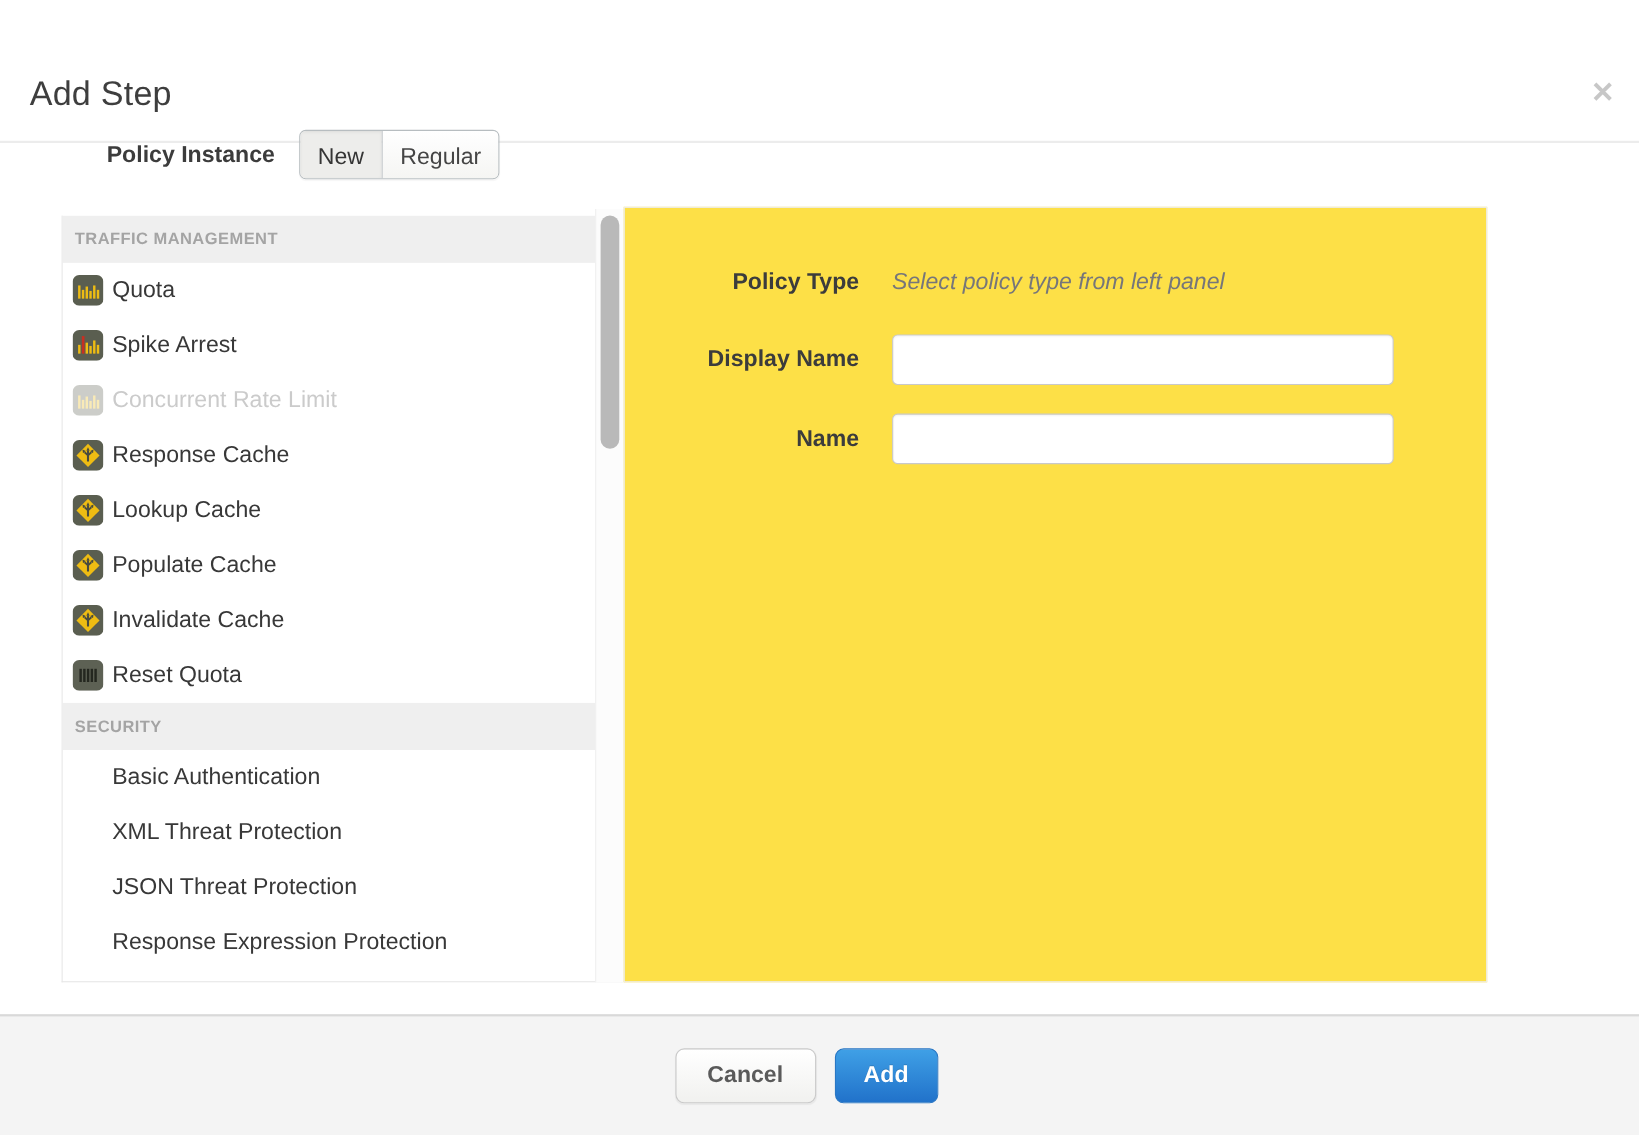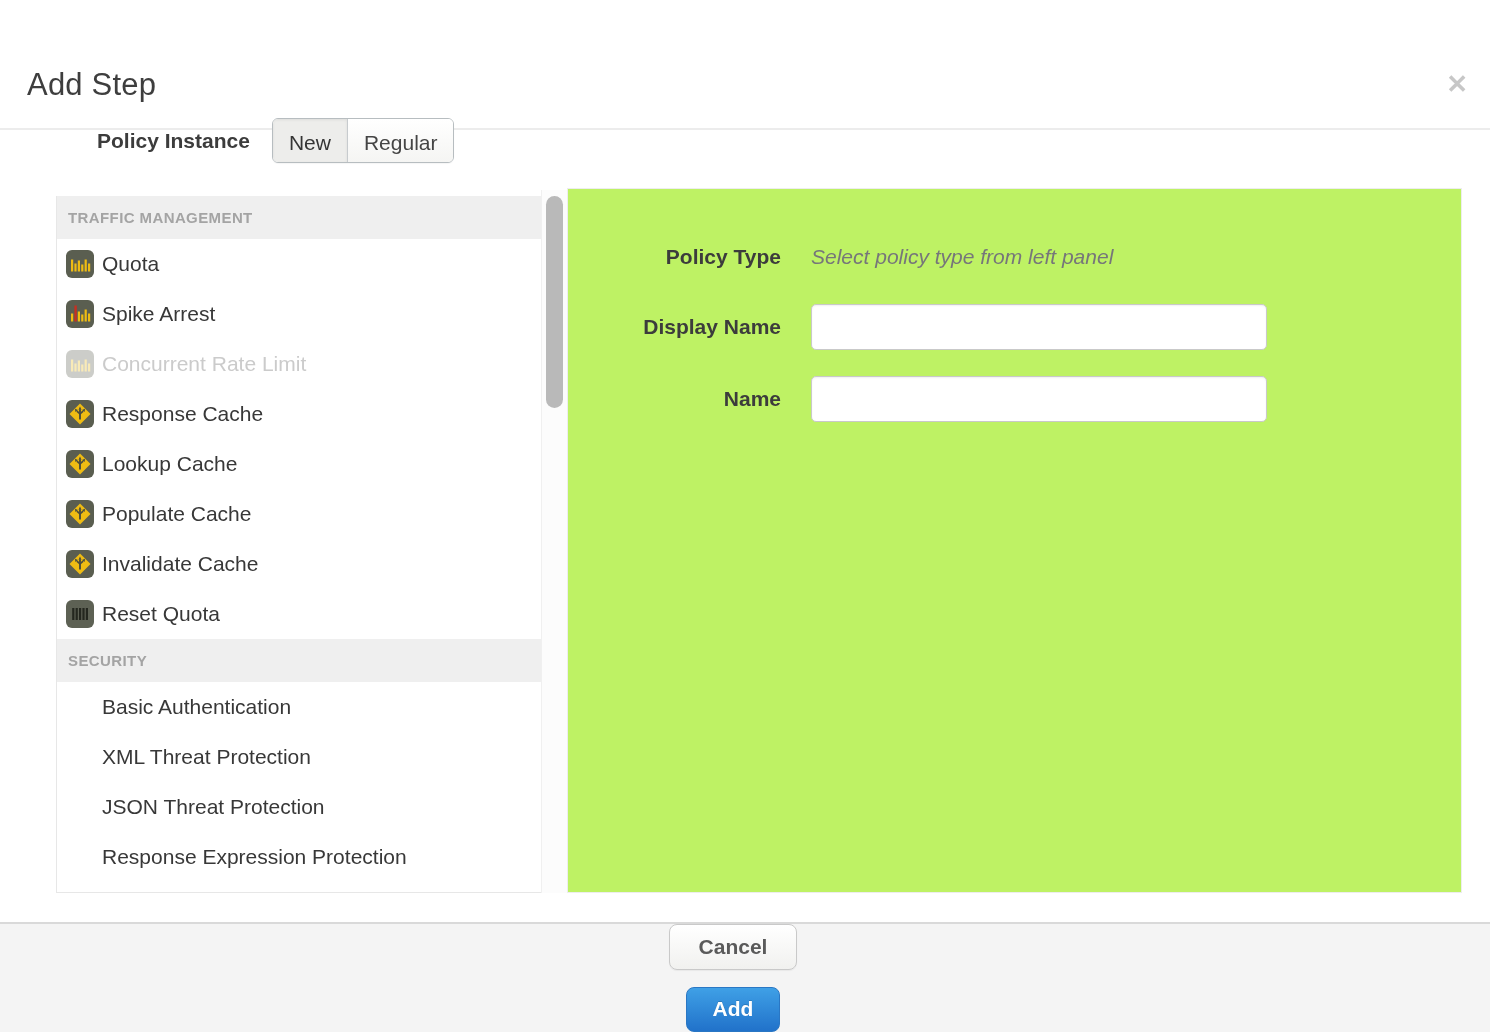--- a/index.html
+++ b/index.html
@@ -43,37 +43,37 @@
   .list-item.disabled .item-label { color:#cbcbcb; }
   .list-item.disabled .item-icon { opacity:.3; }
 
   
   .scroll-track { position:absolute; left:541px; top:190px; width:27px; height:703px;
     background:#fcfcfc; border-left:1px solid #f0f0f0; border-right:1px solid #f0f0f0; }
   .scroll-thumb { position:absolute; left:4px; top:6px; width:17px; height:212px;
     background:#b9b9b9; border-radius:9px; }
 
   
-  .panel-right { position:absolute; left:567px; top:188px; width:895px; height:705px;
-    background:#bef264; border:1px solid #ededed; }
+  .panel-right { position:absolute; left:567px; top:188px; width:785px; height:705px;
+    background:#fde047; border:1px solid #ededed; }
   .form-row { position:absolute; left:0; display:flex; align-items:center; width:100%; }
   .form-row.r1 { top:48px; height:40px; }
   .form-row.r2 { top:115px; height:46px; }
   .form-row.r3 { top:187px; height:46px; }
   .form-label { width:213px; text-align:right; font-size:21px; font-weight:700;
     color:#3c3c3c; flex:0 0 213px; margin-right:30px; }
   .form-hint { font-size:21px; font-style:italic; color:#76767a; }
   .form-input { width:456px; height:46px; border:1px solid #c9c9c9; border-radius:5px;
     box-shadow:inset 0 1px 2px rgba(0,0,0,.06); font-size:20px; padding:0 10px;
     color:#333; font-family:"Liberation Sans", sans-serif; outline:none; background:#fff; }
 
   
   .dlg-footer { position:absolute; left:0; top:922px; width:1490px; height:110px;
     background:#f4f4f4; border-top:2px solid #d9d9d9; display:flex; align-items:center;
-    justify-content:center; gap:17px; padding-right:24px;flex-direction:column; }
+    justify-content:center; gap:17px; padding-right:24px; }
   .btn { height:50px; border-radius:8px; font-size:21px; font-weight:700; cursor:pointer;
     font-family:"Liberation Sans", sans-serif; }
   .btn-cancel { width:128px; background:linear-gradient(#ffffff,#f1f1ef);
     border:1px solid #c9c9c9; color:#5a5a5a; box-shadow:0 1px 1px rgba(0,0,0,.05); }
   .btn-add { width:94px; background:linear-gradient(#3fa0e6,#2172ca);
     border:1px solid #2a77c4; color:#fff; text-shadow:0 -1px 0 rgba(0,0,0,.15); }
 </style>
 </head>
 <body>
 

